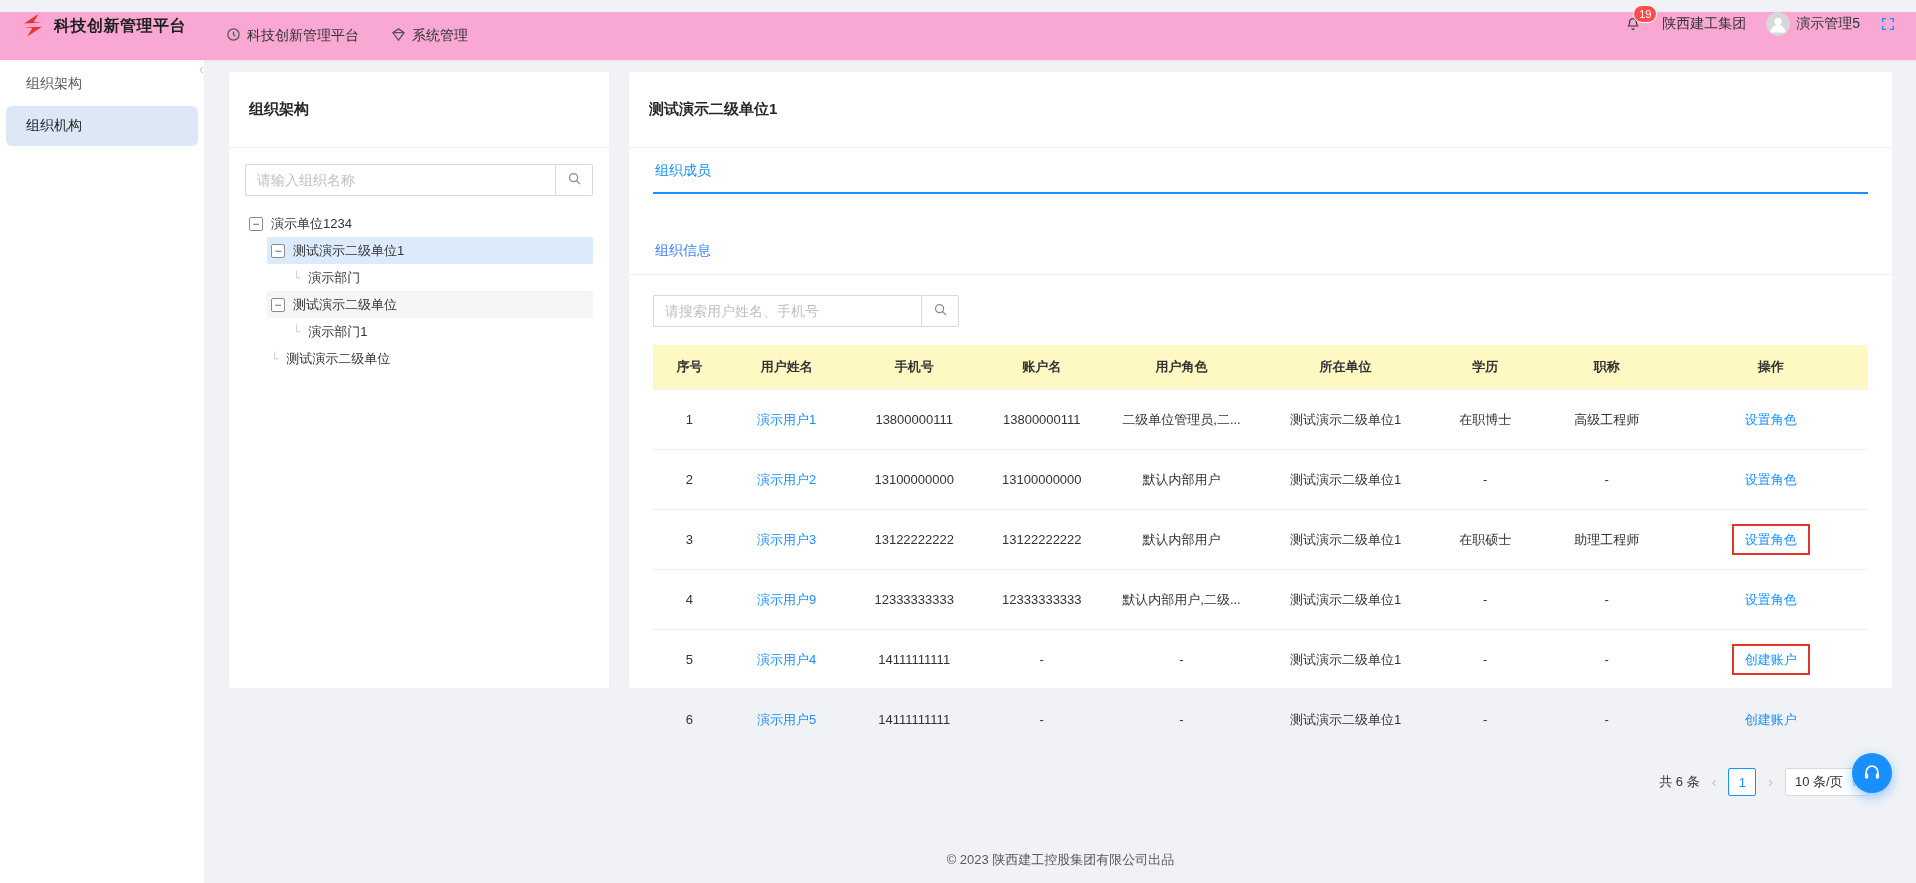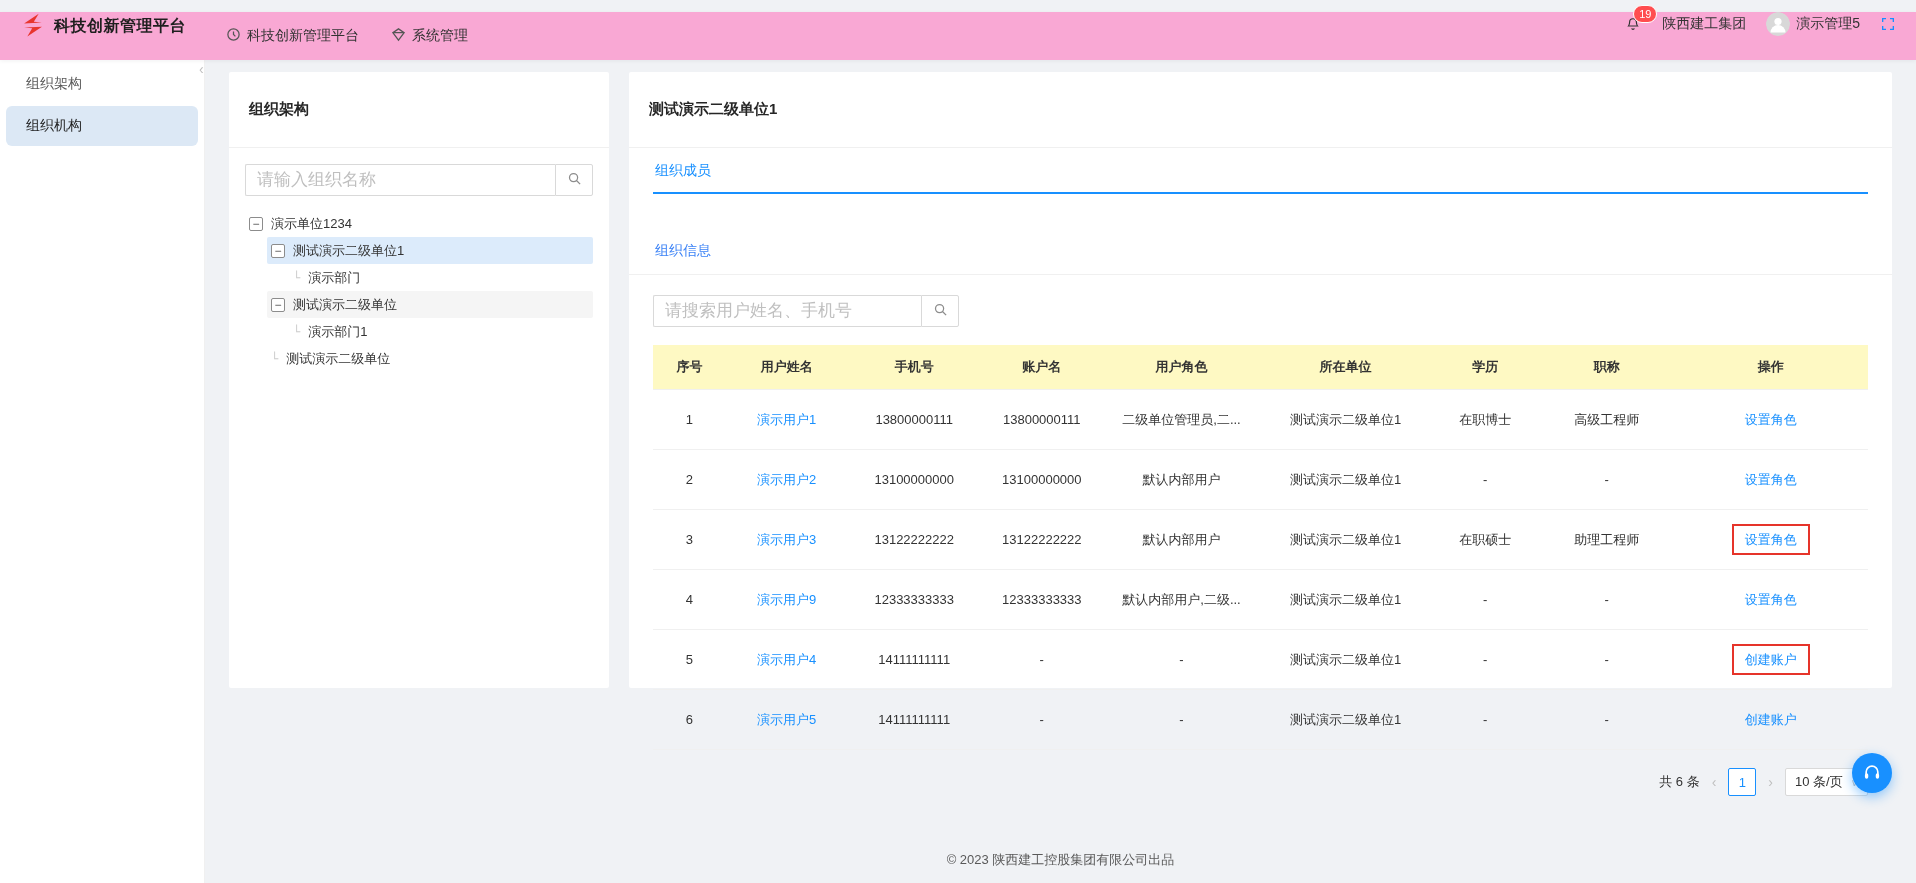--- a/index.html
+++ b/index.html
@@ -52,21 +52,21 @@
   .main-card { flex: 1; display: flex; flex-direction: column; }
   .card-title {
     padding: 28px 20px; font-size: 15px; font-weight: bold; color: #262626;
     border-bottom: 1px solid #f0f0f0;
   }
 
   
   .search-group { display: flex; }
   .search-group input {
     height: 32px; border: 1px solid #d9d9d9; border-right: none; border-radius: 2px 0 0 2px;
-    padding: 0 11px; font-size: 17px; color: #333; outline: none; background: #fff;
+    padding: 0 11px; font-size: 14px; color: #333; outline: none; background: #fff;
     font-family: "Liberation Sans", sans-serif;
   }
   .search-group input::placeholder { color: #bfbfbf; }
   .search-btn {
     width: 38px; height: 32px; border: 1px solid #d9d9d9; border-radius: 0 2px 2px 0;
     background: #fff; display: flex; align-items: center; justify-content: center; cursor: pointer;
   }
   .org-card .card-body { padding: 16px; flex: 1; }
   .org-card .search-group input { flex: 1; width: auto; }
 

